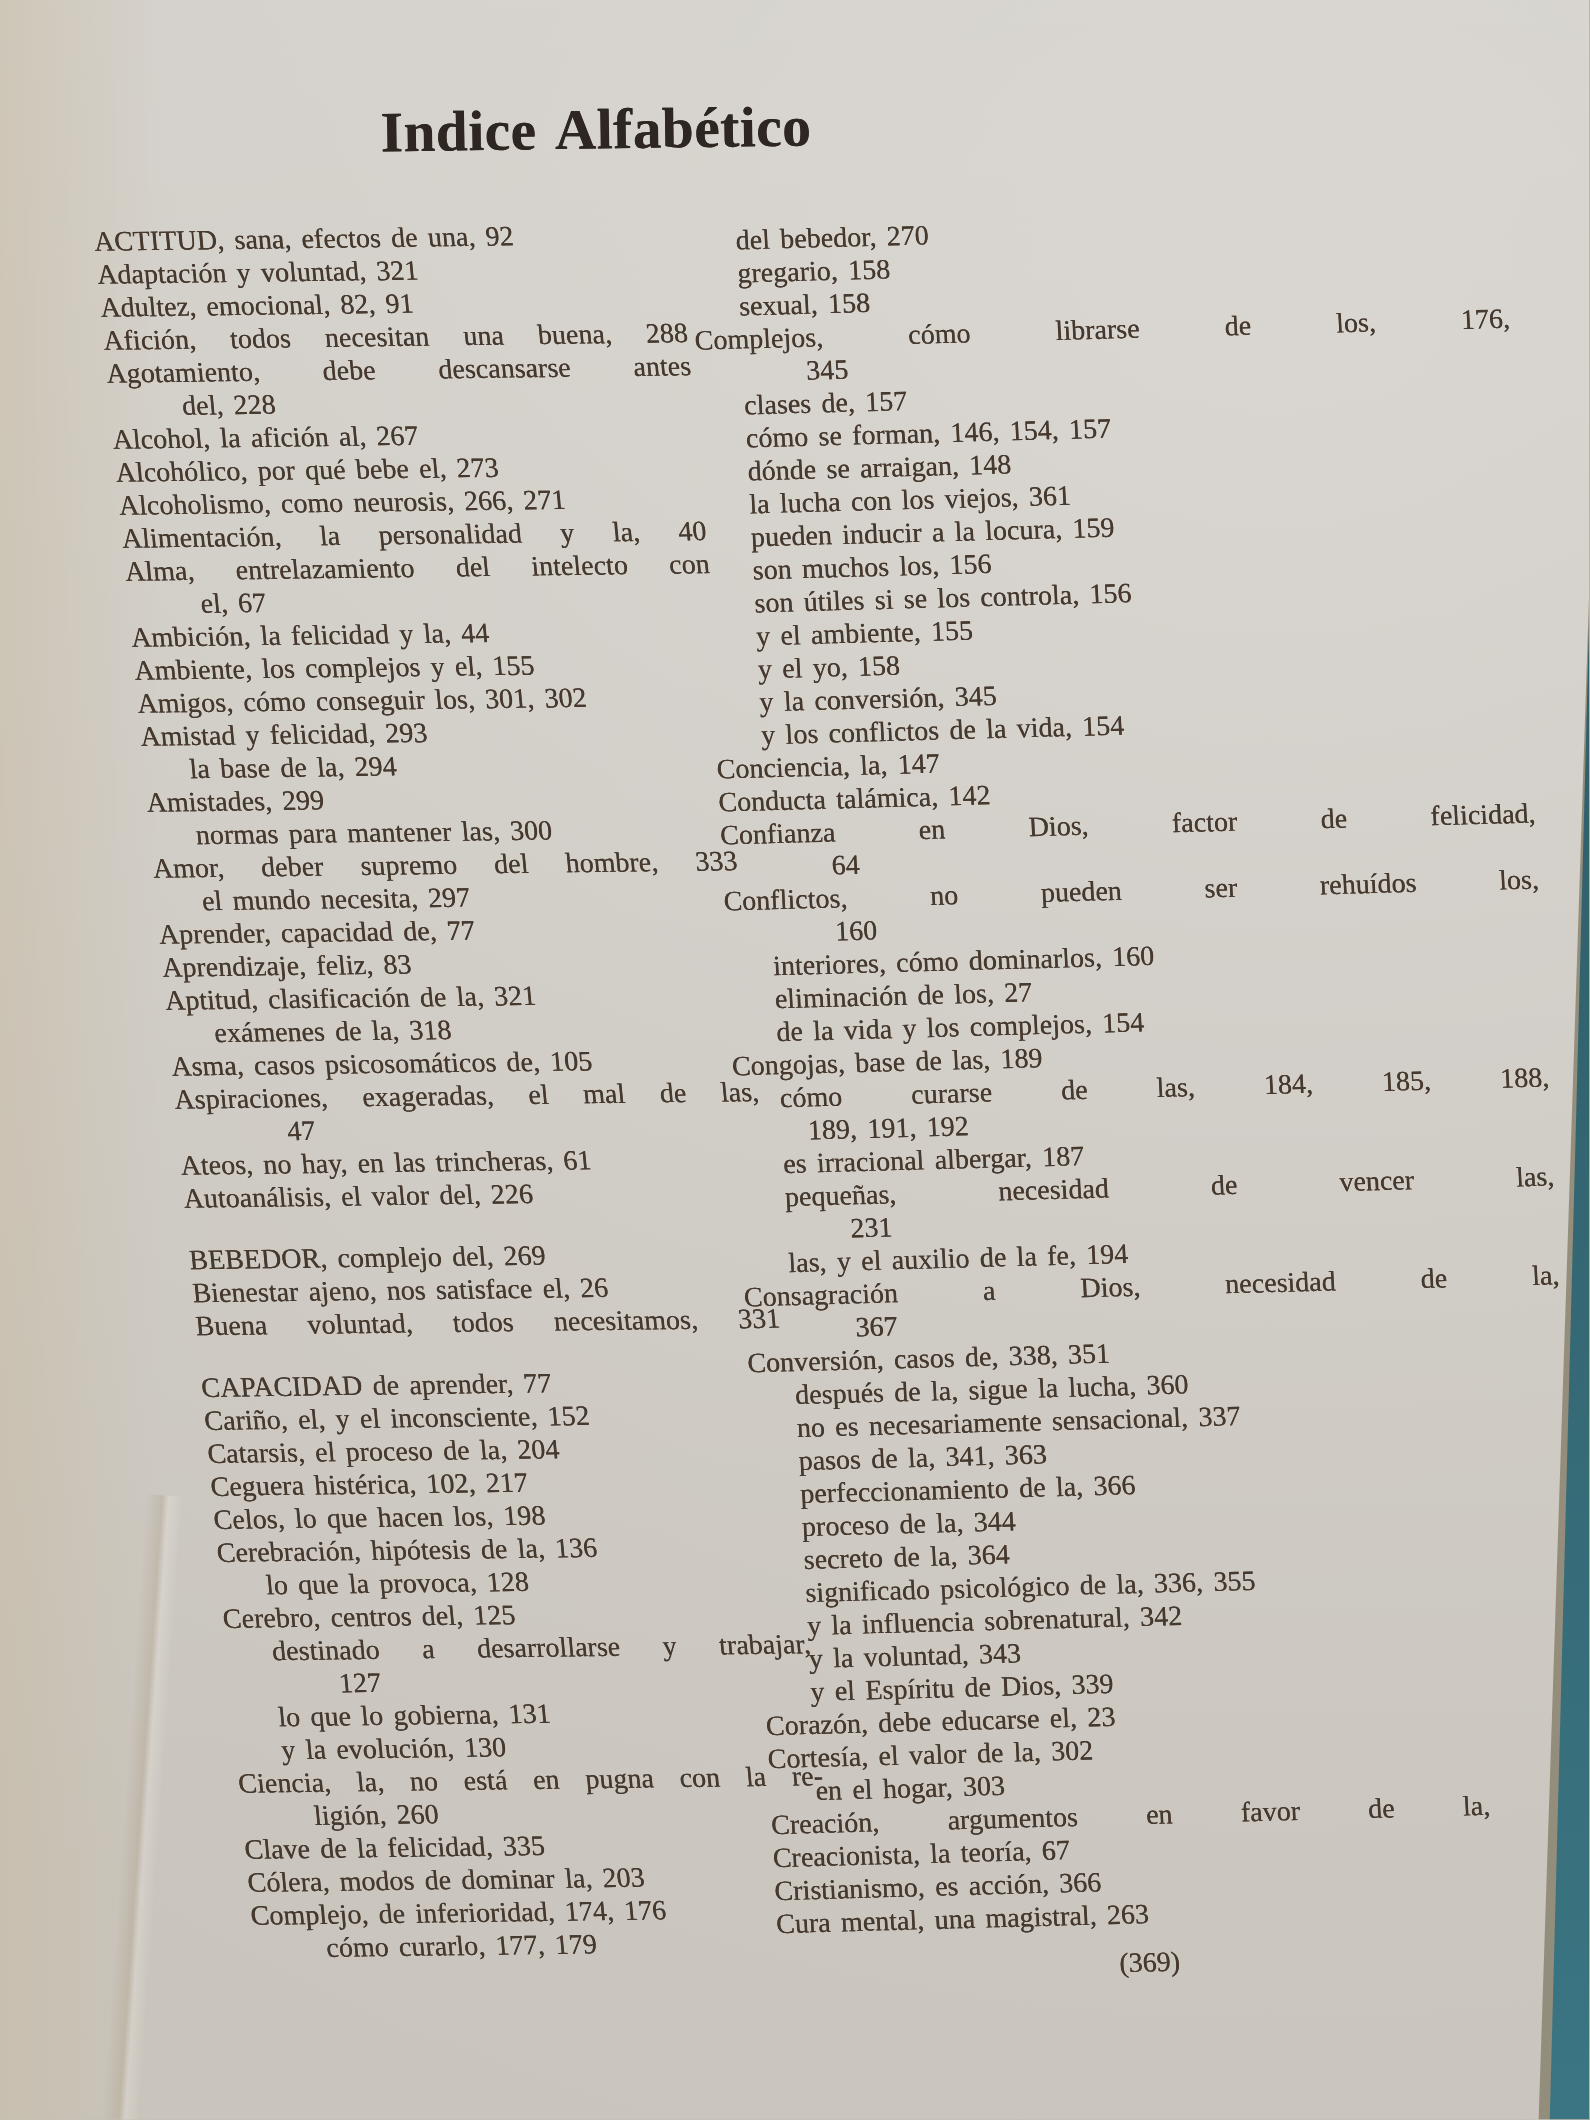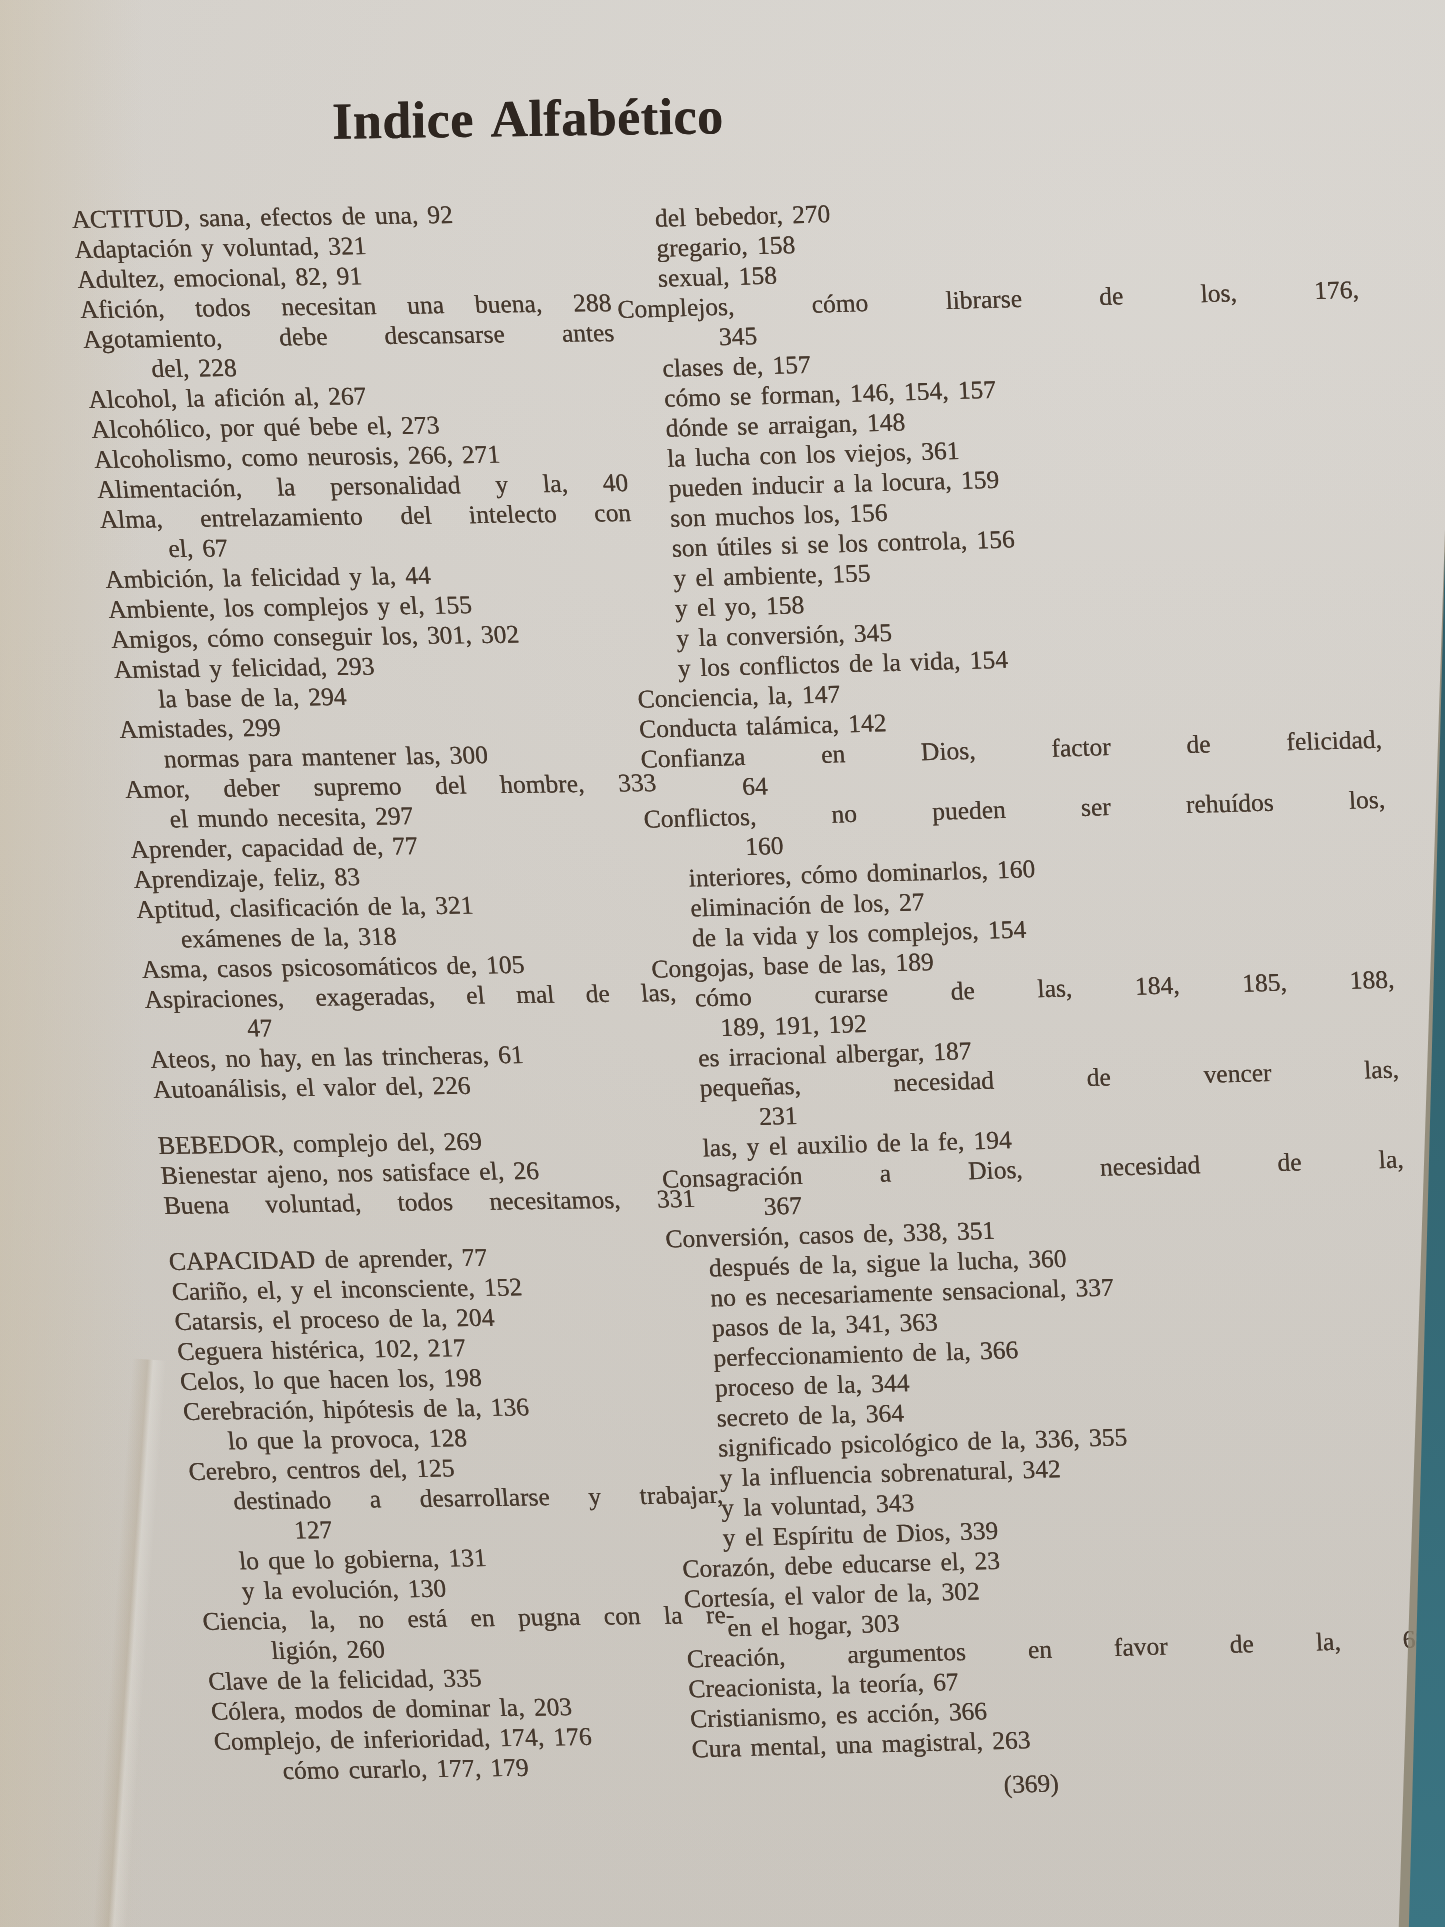--- a/index.html
+++ b/index.html
@@ -26,21 +26,21 @@
     background:
       linear-gradient(90deg, rgba(197,182,152,0.38) 0%, rgba(197,182,152,0) 10%),
       linear-gradient(180deg, rgba(255,255,255,0.06) 0%, rgba(120,110,90,0.05) 85%),
       radial-gradient(130% 90% at 80% 15%, rgba(255,255,255,0.10), rgba(90,80,60,0.05));
   }
   .gutter-crease{
     position:absolute;left:92px;bottom:-10px;width:34px;height:580px;
     transform:rotate(4deg);transform-origin:bottom left;pointer-events:none;
     background:linear-gradient(90deg, rgba(0,0,0,0) 0%, rgba(150,128,92,0.20) 45%, rgba(255,255,250,0.20) 62%, rgba(0,0,0,0) 100%);
   }
-  .page-content{position:absolute;left:70px;top:92px;width:1322px;color:var(--ink);}
+  .page-content{position:absolute;left:84px;top:92px;width:1322px;color:var(--ink);}
   .title{
     margin:0 0 0 262px;width:fit-content;
     font-size:52px;line-height:1.05;font-weight:700;
     letter-spacing:0.5px;word-spacing:6px;color:var(--title-ink);
     transform:rotate(-0.8deg);transform-origin:center;
     text-shadow:0.3px 0 0 currentColor;
   }
   .columns{display:flex;margin-top:58px;align-items:flex-start;}
   .col{flex:none;}
   .col-left{width:532px;transform:skewX(4.6deg) rotate(-0.75deg);transform-origin:top left;}

